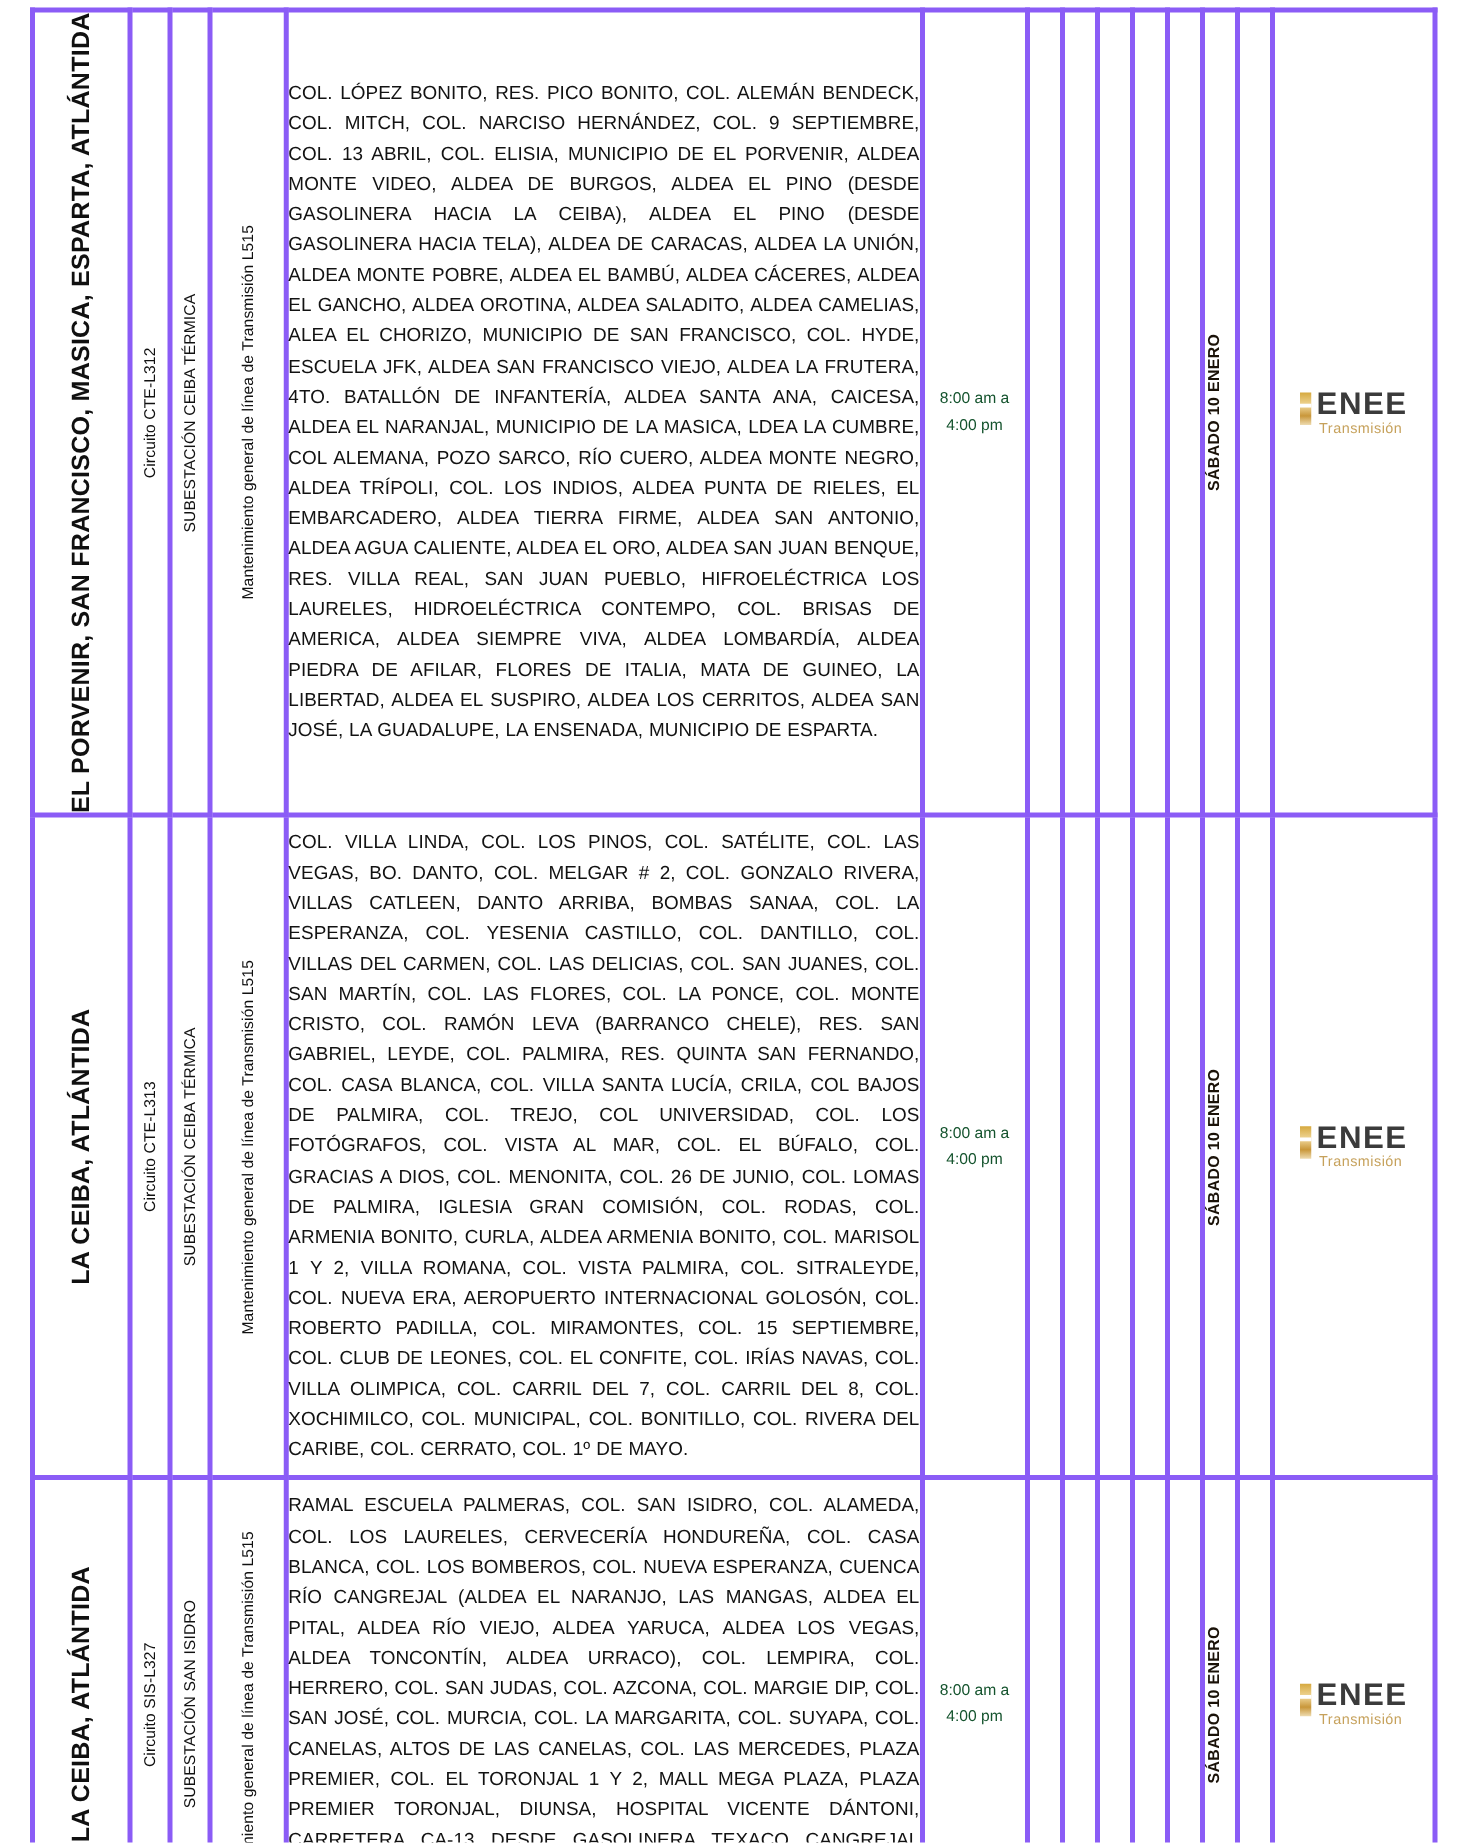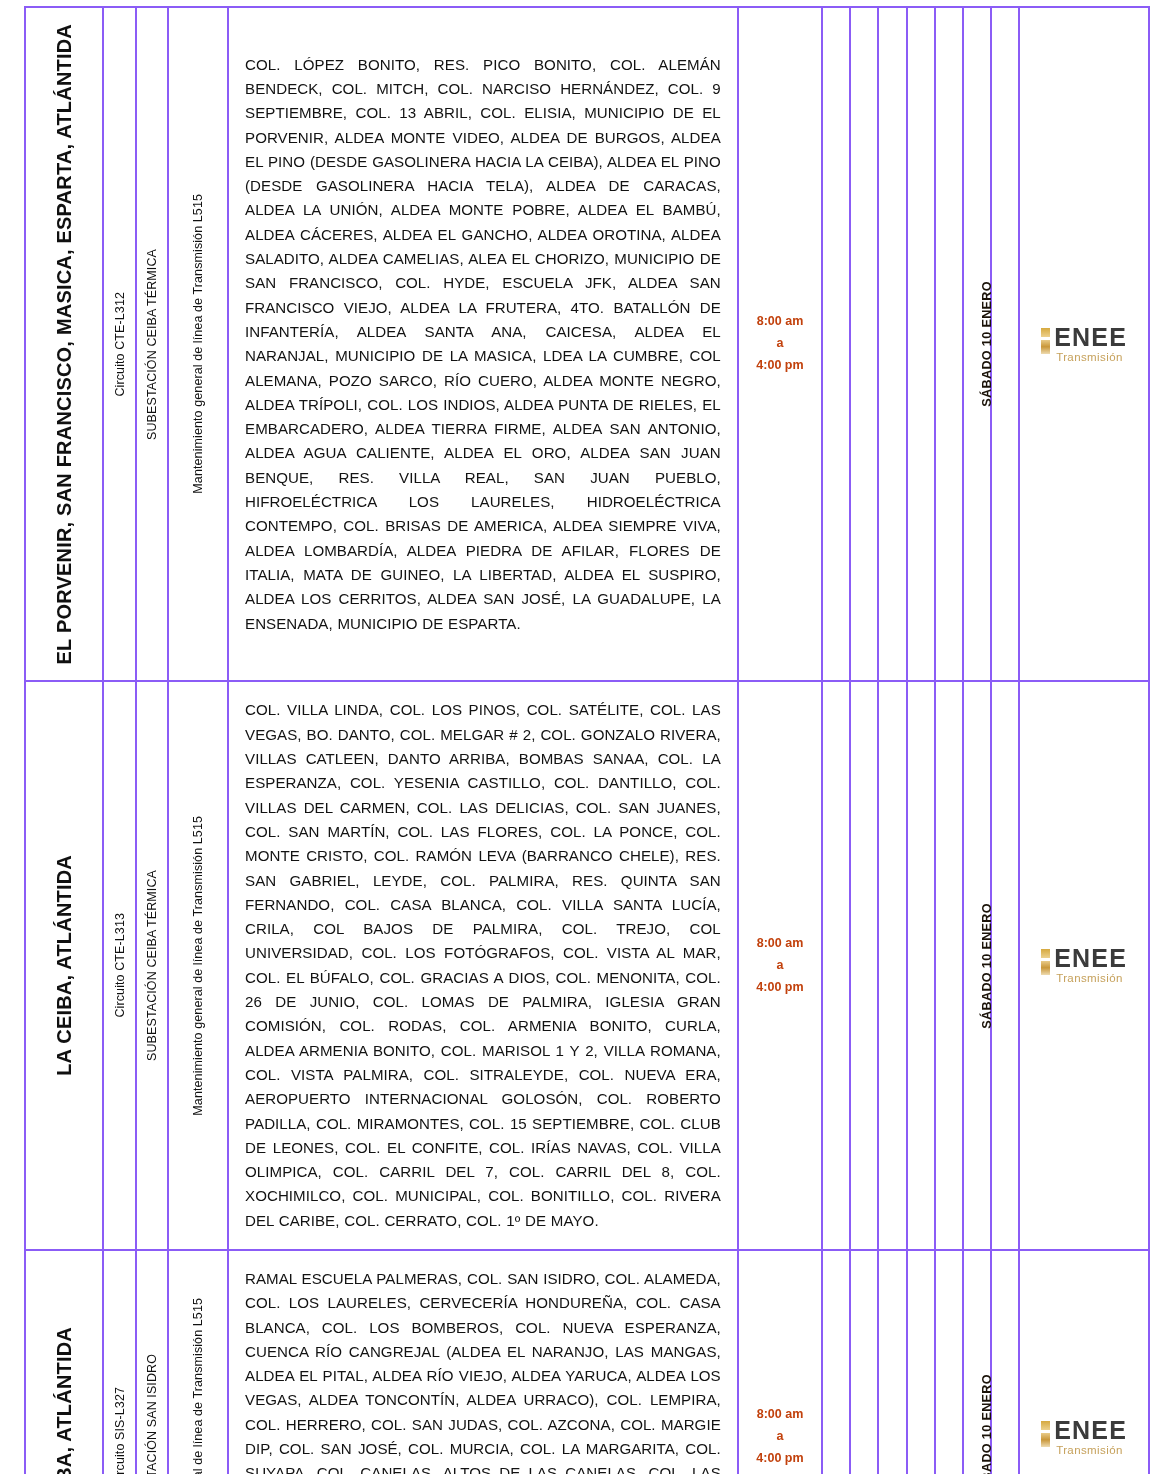--- a/index.html
+++ b/index.html
@@ -24,22 +24,22 @@
   table.outage-table {
     position: absolute;
     left: 24px;
     top: 6px;
     width: 1126px;
     border-collapse: collapse;
     table-layout: fixed;
   }
 
   table.outage-table td {
-    border: 2px solid #8b5cf6;
-    padding: 16px;
+    border: 4px solid #8b5cf6;
+    padding: 0;
     vertical-align: middle;
     background: #ffffff;
     margin-top: 47px;
   }
 
   
   col.c-zone    { width: 78px; }
   col.c-circ    { width: 32px; }
   col.c-subst   { width: 32px; }
   col.c-work    { width: 60px; }
@@ -102,23 +102,23 @@
     letter-spacing: 0.05px;
     word-spacing: 0.5px;
   }
 
   
   td.time {
     text-align: center;
   }
   .time-text {
     font-size: 12.5px;
-    font-weight: bold;
+    font-weight: normal;
     line-height: 1.75;
-    color: #c2410c;
+    color: #14532d;
   }
 
   
   td.day-cell {
     background: #fbb303;
     text-align: center;
   }
   .day-text {
     writing-mode: vertical-rl;
     transform: rotate(180deg);

